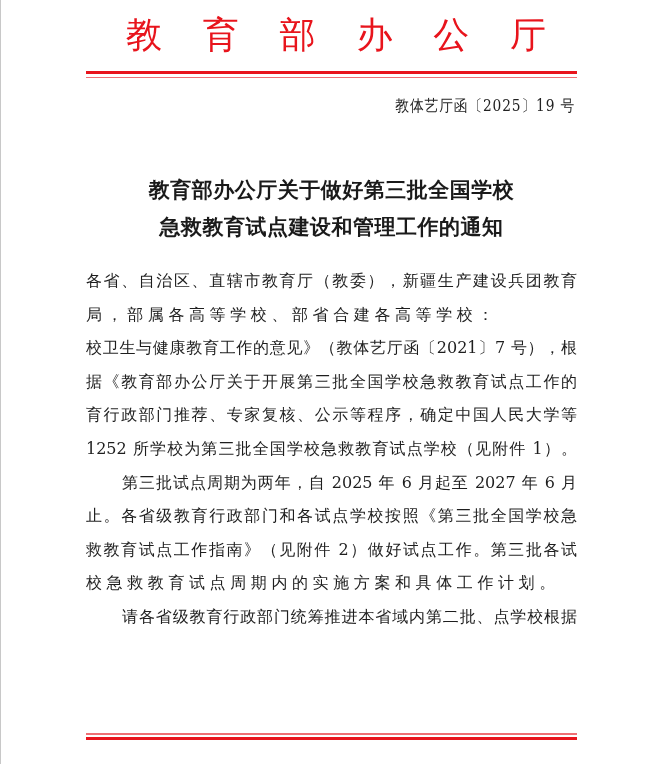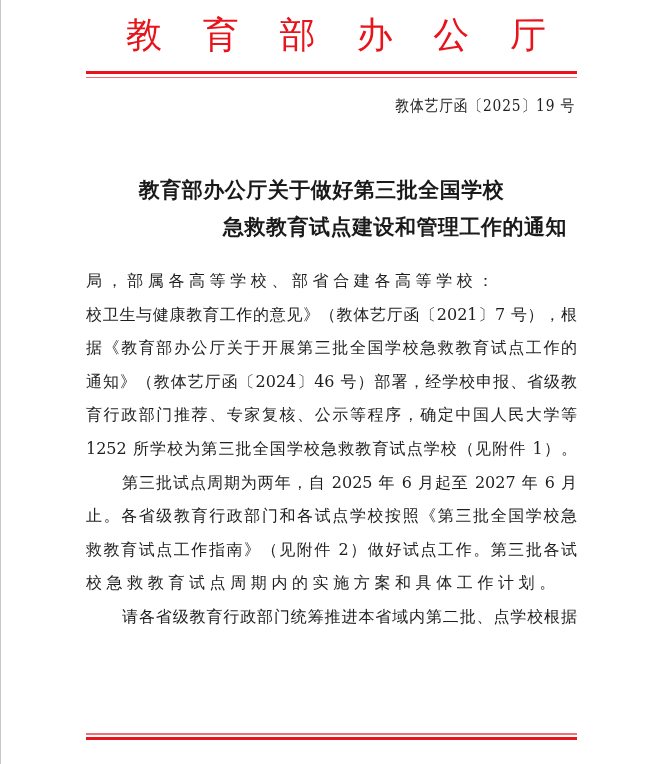--- a/index.html
+++ b/index.html
@@ -60,33 +60,33 @@
       font-size: 16px;
       line-height: 22px;
       color: #222;
       letter-spacing: 1px;
       white-space: nowrap;
       transform: scaleX(0.86);
       transform-origin: right center;
     }
     .title {
       position: absolute;
-      left: 76px;
+      left: 86px;
       width: 491px;
       text-align: center;
       font-family: "DejaVu Sans", "Liberation Sans", sans-serif;
       font-weight: bold;
       font-size: 21px;
       line-height: 26px;
       color: #1a1a1a;
       white-space: nowrap;
       letter-spacing: 0.5px;
     }
     .title.l1 { top: 177px; }
-    .title.l2 { top: 214px; text-align: right; }
+    .title.l2 { top: 214px; }
     .body-text {
       position: absolute;
       left: 86px;
       top: 264px;
       width: 491px;
       font-size: 16px;
       line-height: 33.6px;
       color: #1e1e1e;
     }
     .body-line {
@@ -116,24 +116,24 @@
 
 <div class="rule-thick" style="top:71px;height:3px;"></div>
 <div class="rule-thin" style="top:77px;height:1px;"></div>
 
 <div class="doc-number">教体艺厅函〔2025〕19 号</div>
 
 <div class="title l1">教育部办公厅关于做好第三批全国学校</div>
 <div class="title l2">急救教育试点建设和管理工作的通知</div>
 
 <div class="body-text">
+  <span class="body-line">各省、自治区、直辖市教育厅（教委），新疆生产建设兵团教育</span>
   <span class="body-line last">局，部属各高等学校、部省合建各高等学校：</span>
   <span class="body-line">校卫生与健康教育工作的意见》（教体艺厅函〔2021〕7 号），根</span>
   <span class="body-line">据《教育部办公厅关于开展第三批全国学校急救教育试点工作的</span>
-  <span class="body-line">通知》（教体艺厅函〔2024〕46 号）部署，经学校申报、省级教</span>
   <span class="body-line">育行政部门推荐、专家复核、公示等程序，确定中国人民大学等</span>
   <span class="body-line">1252 所学校为第三批全国学校急救教育试点学校（见附件 1）。</span>
   <span class="body-line indent">第三批试点周期为两年，自 2025 年 6 月起至 2027 年 6 月</span>
   <span class="body-line">止。各省级教育行政部门和各试点学校按照《第三批全国学校急</span>
   <span class="body-line">救教育试点工作指南》（见附件 2）做好试点工作。第三批各试</span>
   <span class="body-line last">校急救教育试点周期内的实施方案和具体工作计划。</span>
   <span class="body-line indent">请各省级教育行政部门统筹推进本省域内第二批、点学校根据</span>
 </div>
 
 <div class="rule-thin" style="top:733px;height:2px;"></div>

